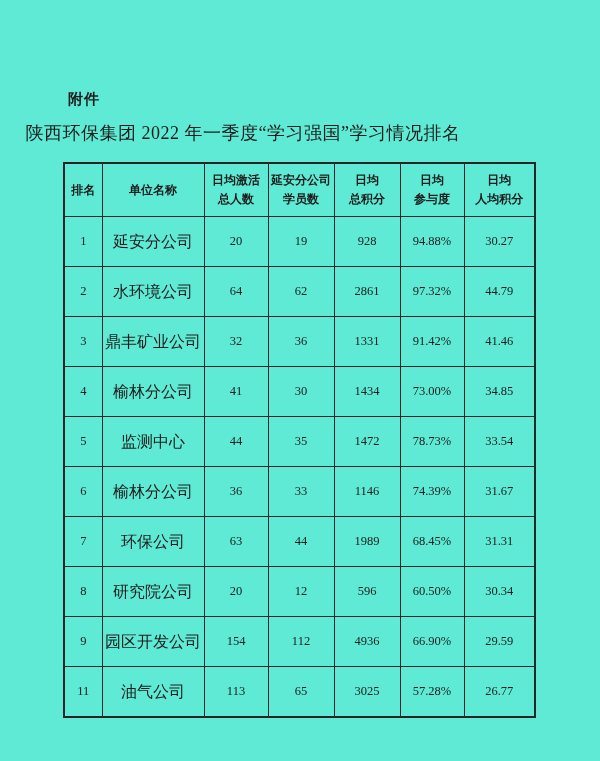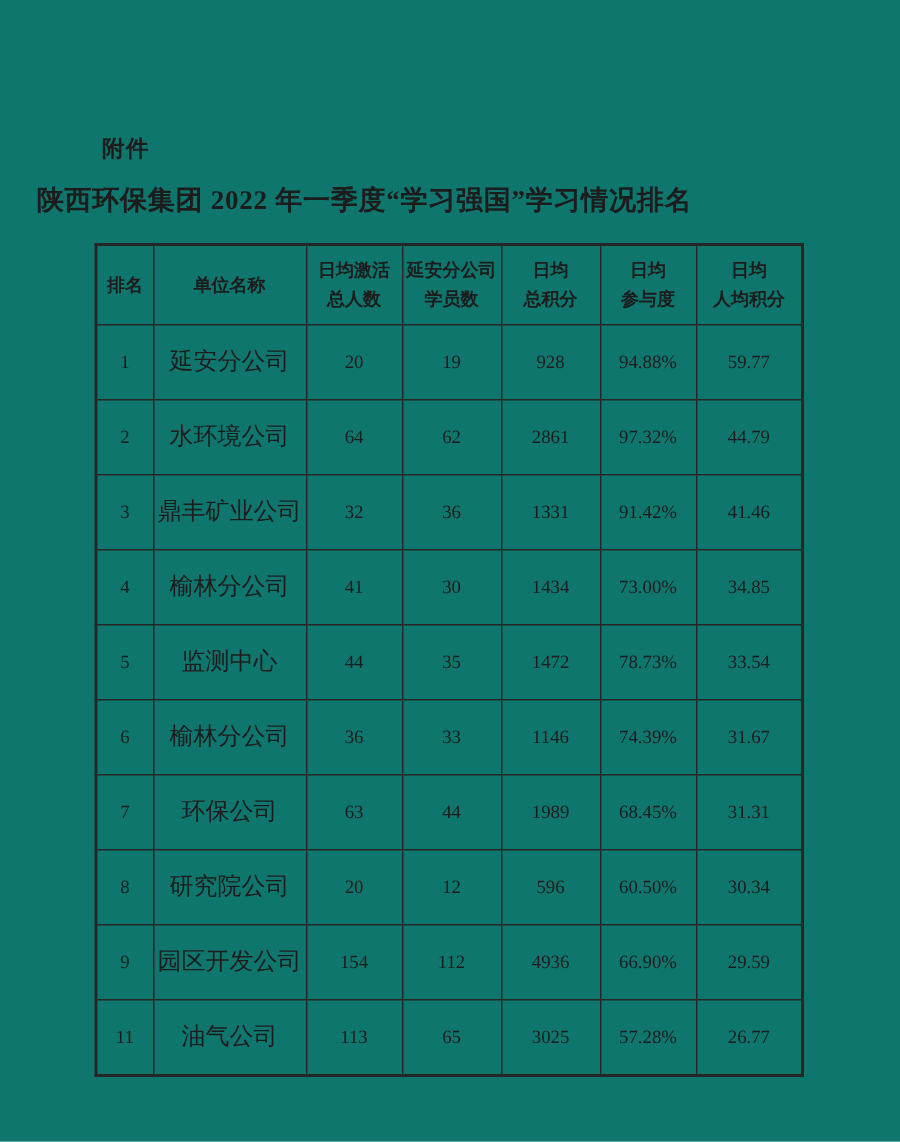--- a/index.html
+++ b/index.html
@@ -11,38 +11,38 @@
     width: 600px;
     height: 761px;
     position: relative;
     font-family: "Liberation Serif", serif;
     color: #1c1c1c;
     overflow: hidden;
   }
   .page {
     position: absolute;
     inset: 0;
-    background: #0f766e;
+    background: #5eead4;
   }
   .attachment-label {
     position: absolute;
     left: 68px;
     top: 90px;
     font-size: 15px;
     font-weight: bold;
     letter-spacing: 1px;
   }
   .doc-title {
     position: absolute;
     left: 0;
     top: 121px;
     width: 486px;
     text-align: center;
     font-size: 18px;
-    font-weight: bold;
+    font-weight: normal;
     letter-spacing: 0.5px;
     white-space: nowrap;
   }
   table.ranking {
     position: absolute;
     left: 63px;
     top: 162px;
     width: 471px;
     border-collapse: collapse;
     table-layout: fixed;
@@ -109,21 +109,21 @@
         </tr>
     </thead>
     <tbody>
         <tr>
           <td class="cell-rank">1</td>
           <td class="cell-unit">延安分公司</td>
           <td class="cell-avg_activated_total">20</td>
           <td class="cell-avg_active_learners">19</td>
           <td class="cell-avg_total_points">928</td>
           <td class="cell-avg_participation">94.88%</td>
-          <td class="cell-avg_points_per_capita">59.77</td>
+          <td class="cell-avg_points_per_capita">30.27</td>
         </tr>
         <tr>
           <td class="cell-rank">2</td>
           <td class="cell-unit">水环境公司</td>
           <td class="cell-avg_activated_total">64</td>
           <td class="cell-avg_active_learners">62</td>
           <td class="cell-avg_total_points">2861</td>
           <td class="cell-avg_participation">97.32%</td>
           <td class="cell-avg_points_per_capita">44.79</td>
         </tr>

